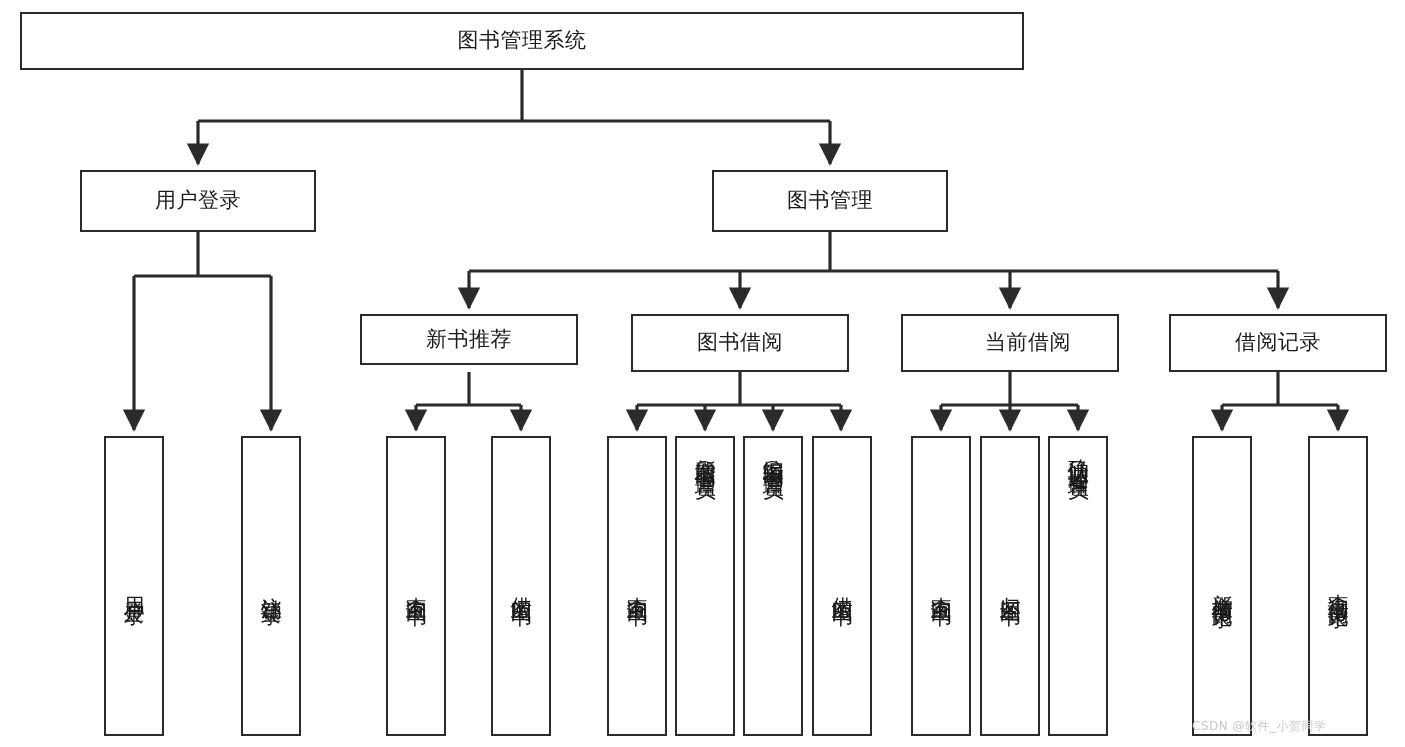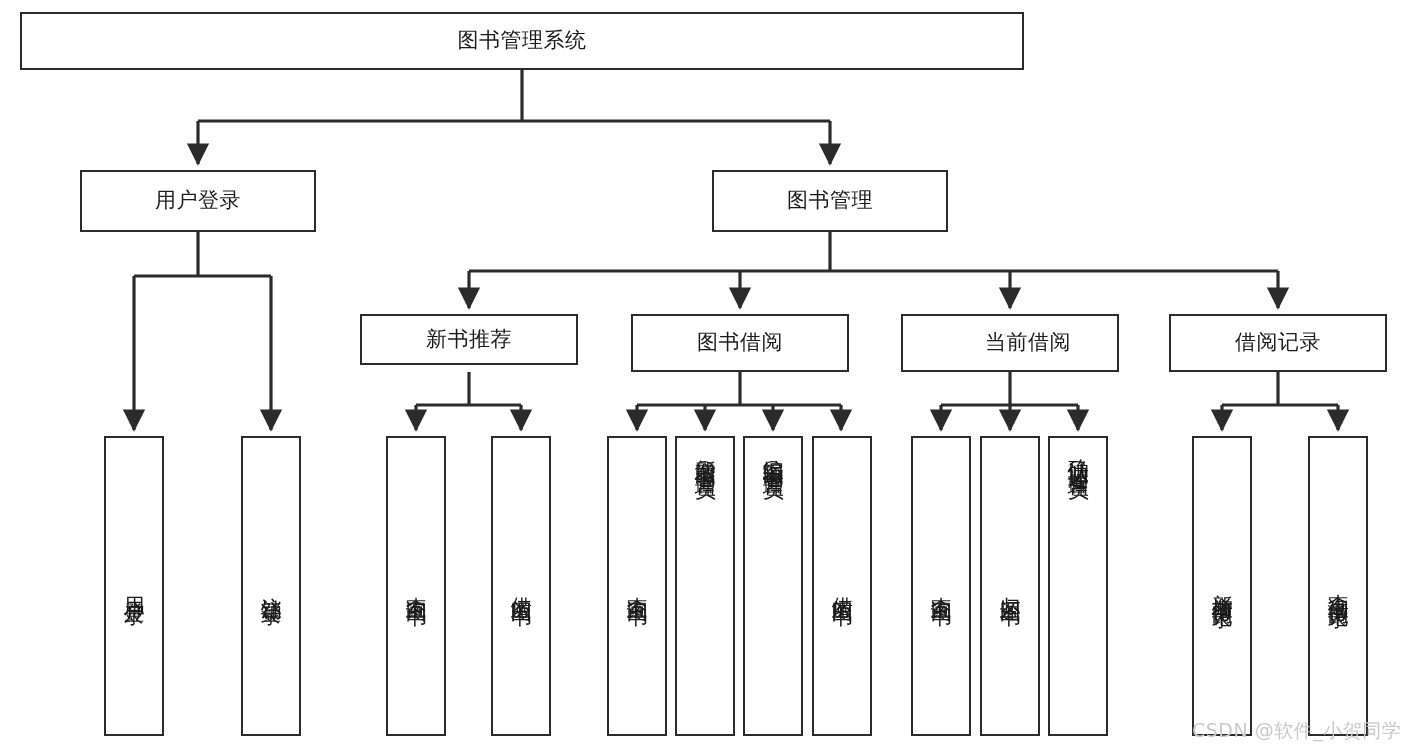--- a/index.html
+++ b/index.html
@@ -61,21 +61,21 @@
     letter-spacing: 3px;
     max-height: 100%;
   }
   
   .node.vert.toptext {
     align-items: flex-start;
   }
   .watermark {
     position: absolute;
     color: #c9c9c9;
-    font-size: 19px;
+    font-size: 12px;
     letter-spacing: 0.5px;
     white-space: nowrap;
     z-index: 5;
     pointer-events: none;
   }
 </style>
 </head>
 <body>
 
 <div id="diagram-root">

